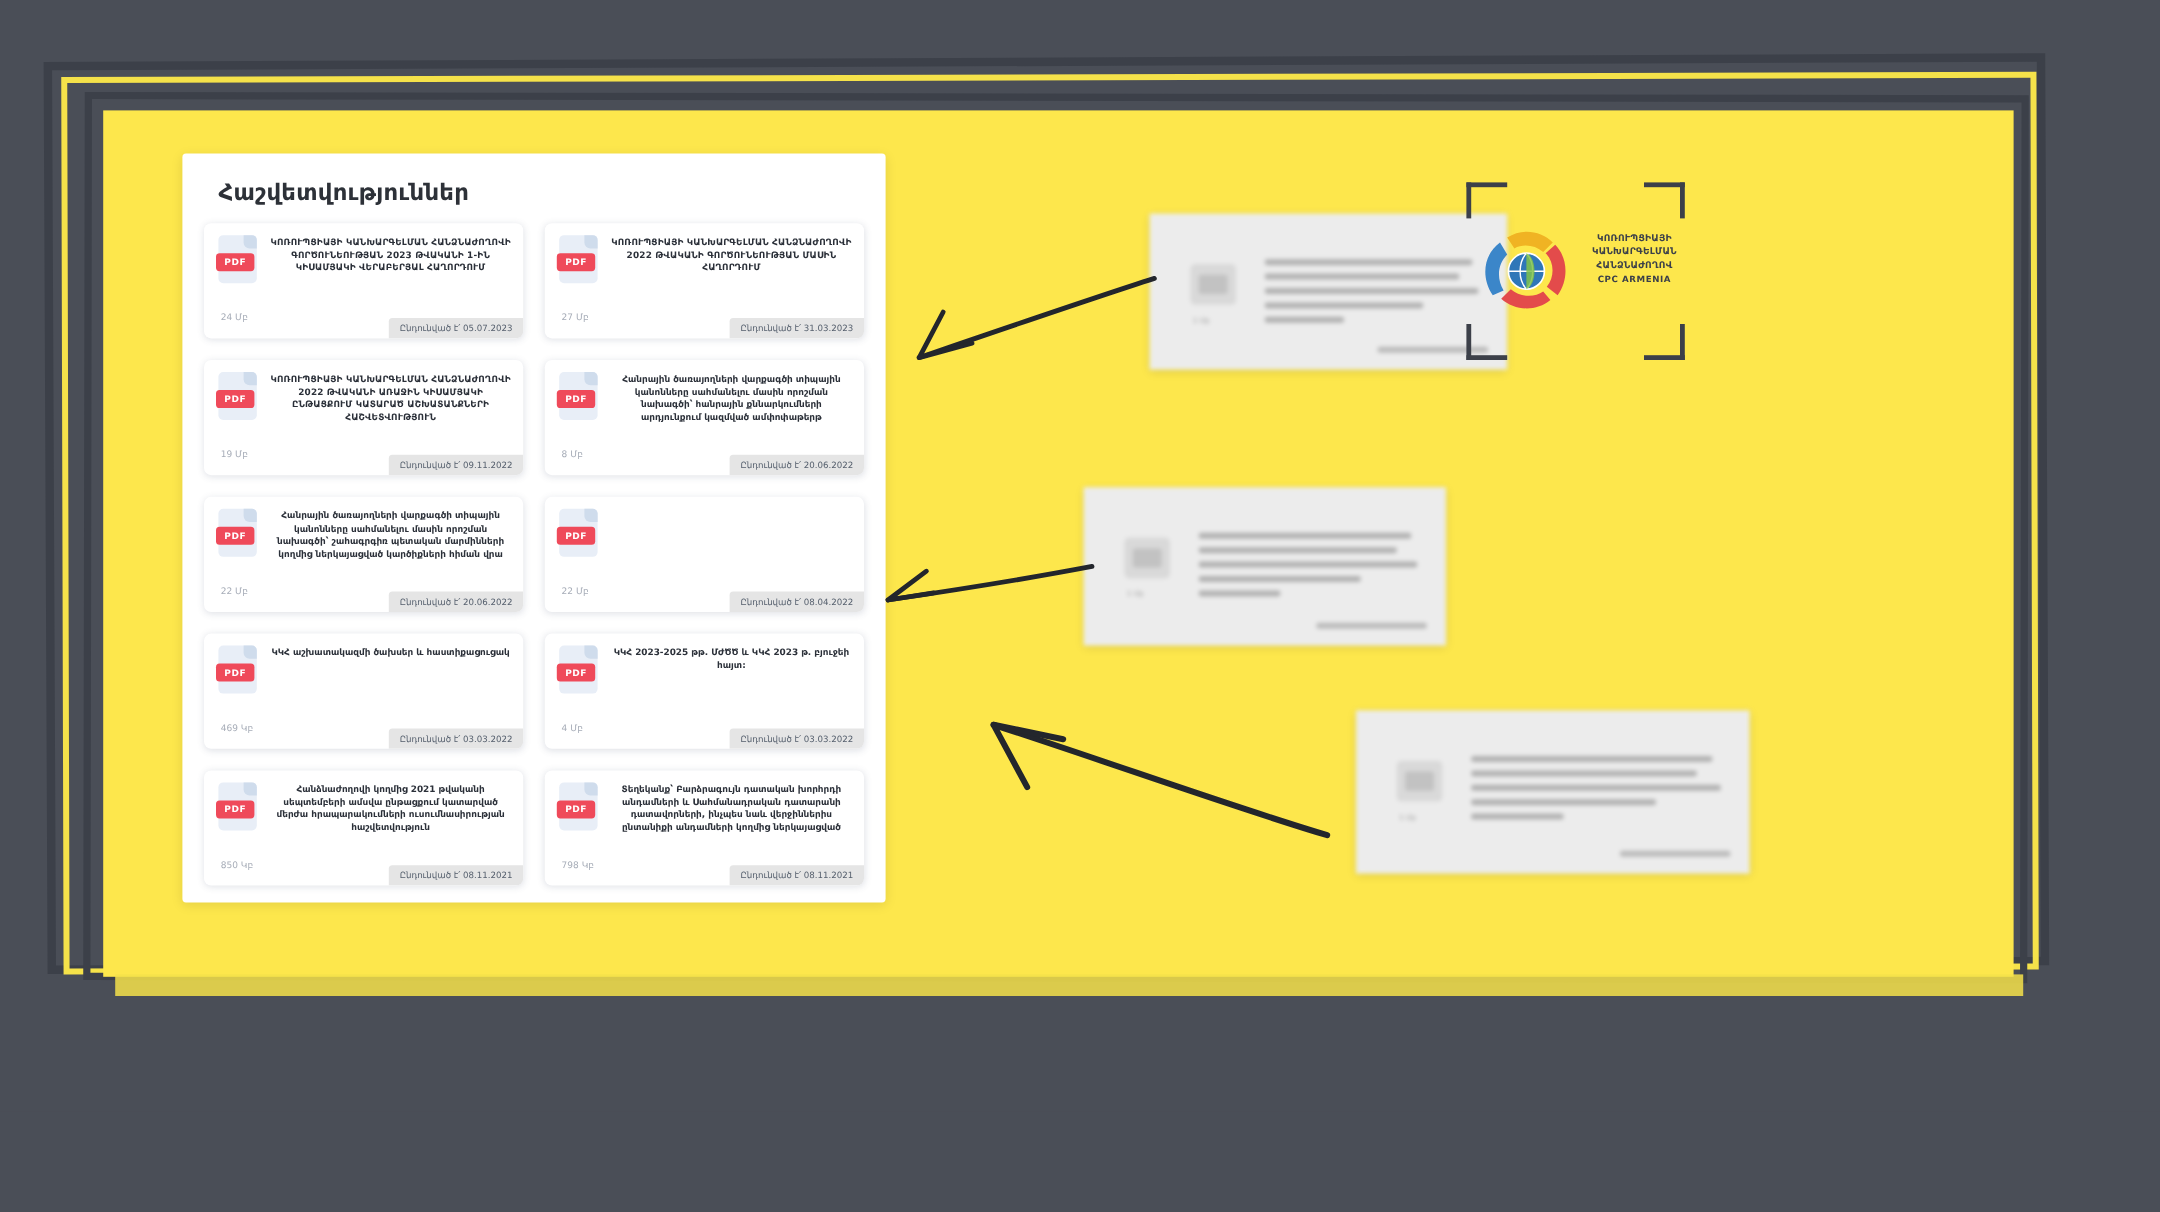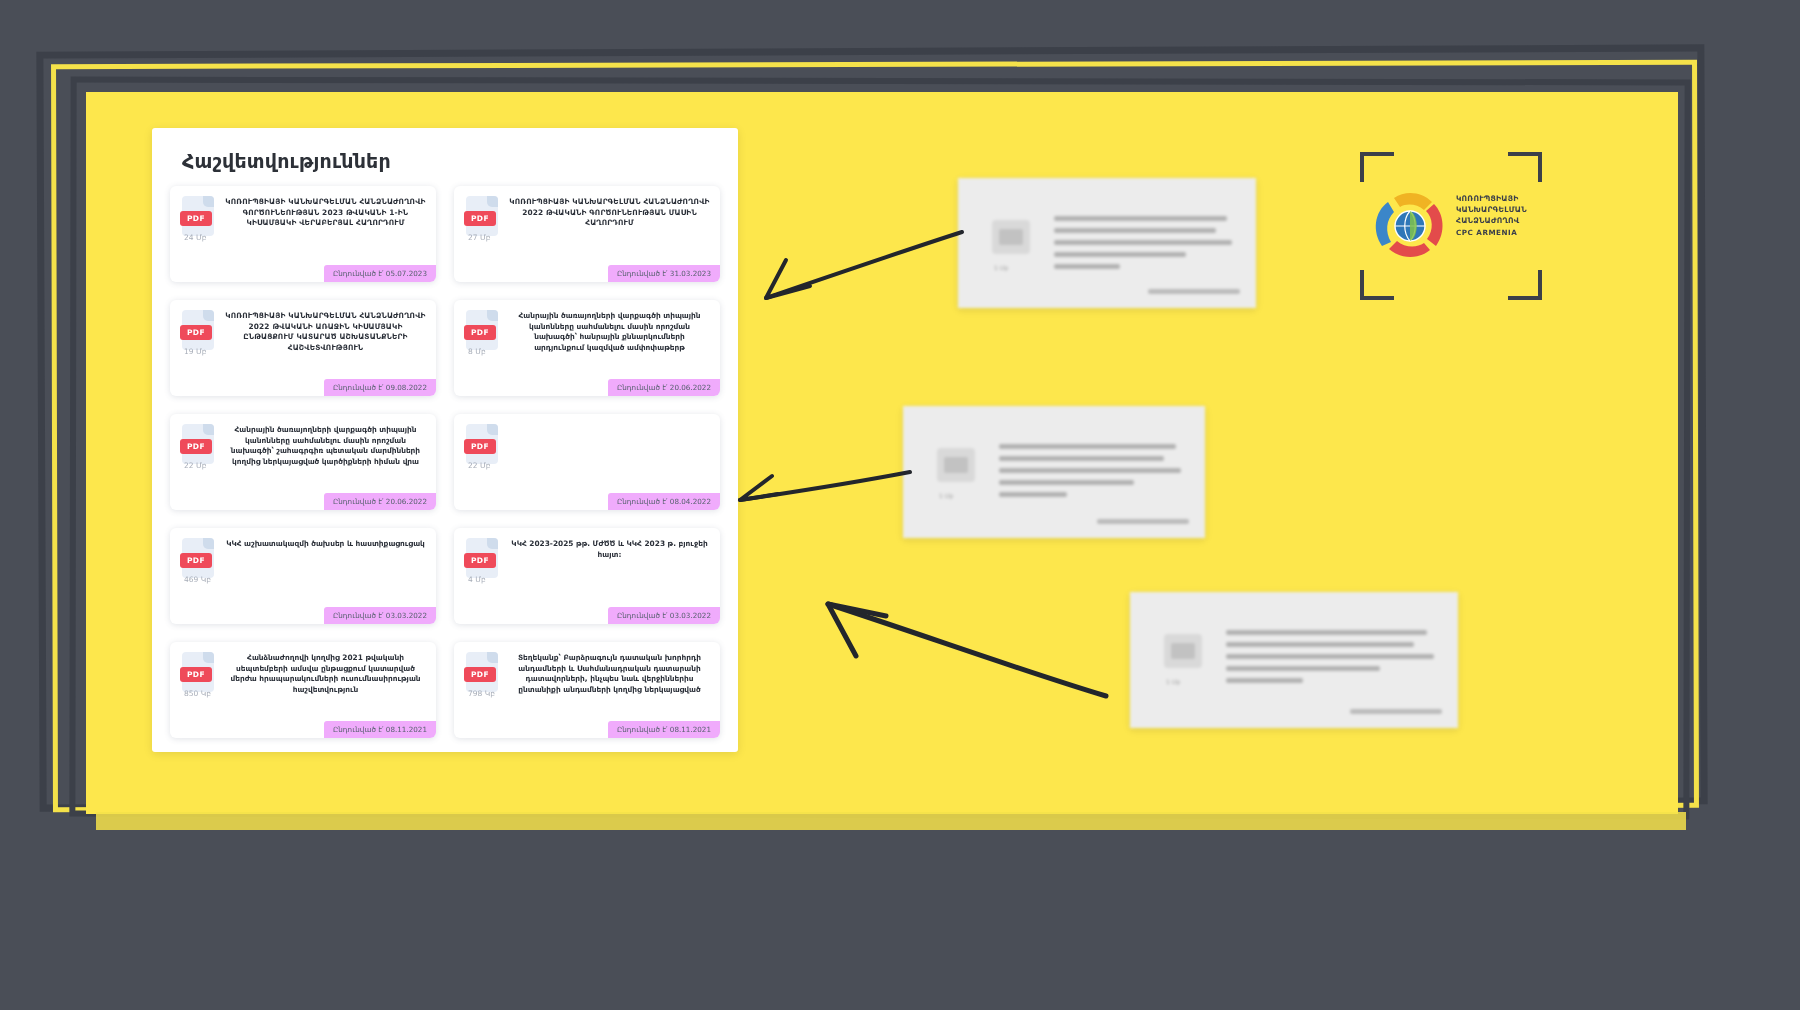--- a/index.html
+++ b/index.html
@@ -75,26 +75,26 @@
   }
 
   .doc-title {
     font-size: 7.4px; line-height: 1.45; color: #2b3039;
     font-weight: 700; flex: 1; padding-top: 1px;
     max-height: 44px; overflow: hidden; text-align: center;
   }
   .doc-title.caps { letter-spacing: .15px; }
 
   .doc-size {
-    position: absolute; left: 14px; bottom: 40px;
+    position: absolute; left: 14px; bottom: 13px;
     font-size: 7.5px; color: #a7adb8;
   }
   .doc-date {
     position: absolute; right: 0; bottom: 0;
-    background: #f0abfc; color: #56606e;
+    background: #e5e5e5; color: #56606e;
     font-size: 7.2px; padding: 4px 9px 4px 9px;
     border-radius: 3px 0 0 0; white-space: nowrap;
   }
 
   
   .callout {
     position: absolute; background: #ececec;
     box-shadow: 0 2px 7px rgba(0,0,0,.12);
     filter: blur(1.6px); overflow: hidden;
   }
@@ -130,21 +130,21 @@
     border-radius: 2px; opacity: .7;
   }
 
   
   .arrow { position: absolute; pointer-events: none; }
   .a1 { left: 752px; top: 228px; width: 214px; height: 76px; }
   .a2 { left: 728px; top: 462px; width: 186px; height: 52px; }
   .a3 { left: 812px; top: 596px; width: 300px; height: 106px; }
 
   
-  .logo-block { position: absolute; left: 1360px; top: 152px; width: 182px; height: 148px; }
+  .logo-block { position: absolute; left: 1222px; top: 152px; width: 182px; height: 148px; text-align: center; }
   .bracket { position: absolute; border-color: #3c4049; }
   .bk-tl { left: 0; top: 0; width: 34px; height: 30px; border-left: 4px solid #3c4049; border-top: 4px solid #3c4049; }
   .bk-tr { right: 0; top: 0; width: 34px; height: 30px; border-right: 4px solid #3c4049; border-top: 4px solid #3c4049; }
   .bk-bl { left: 0; bottom: 0; width: 34px; height: 30px; border-left: 4px solid #3c4049; border-bottom: 4px solid #3c4049; }
   .bk-br { right: 0; bottom: 0; width: 34px; height: 30px; border-right: 4px solid #3c4049; border-bottom: 4px solid #3c4049; }
   .logo-mark { position: absolute; left: 4px; top: 34px; width: 92px; height: 78px; }
   .logo-text {
     position: absolute; left: 96px; top: 42px; width: 88px;
     font-size: 7.6px; font-weight: 700; line-height: 1.42;
     color: #3c4049; letter-spacing: .2px;
@@ -192,21 +192,21 @@
         <div class="doc-card">
           <div class="doc-top">
             <div class="pdf-icon">
               <div class="pdf-sheet"></div>
               <div class="pdf-fold"></div>
               <div class="pdf-badge">PDF</div>
             </div>
             <div class="doc-title caps">ԿՈՌՈՒՊՑԻԱՅԻ ԿԱՆԽԱՐԳԵԼՄԱՆ ՀԱՆՁՆԱԺՈՂՈՎԻ 2022 ԹՎԱԿԱՆԻ ԱՌԱՋԻՆ ԿԻՍԱՄՅԱԿԻ ԸՆԹԱՑՔՈՒՄ ԿԱՏԱՐԱԾ ԱՇԽԱՏԱՆՔՆԵՐԻ ՀԱՇՎԵՏՎՈՒԹՅՈՒՆ</div>
           </div>
           <div class="doc-size">19 Մբ</div>
-          <div class="doc-date">Ընդունված է՛ 09.08.2022</div>
+          <div class="doc-date">Ընդունված է՛ 09.11.2022</div>
         </div>
         <div class="doc-card">
           <div class="doc-top">
             <div class="pdf-icon">
               <div class="pdf-sheet"></div>
               <div class="pdf-fold"></div>
               <div class="pdf-badge">PDF</div>
             </div>
             <div class="doc-title">Հանրային ծառայողների վարքագծի տիպային կանոնները սահմանելու մասին որոշման նախագծի՝ հանրային քննարկումների արդյունքում կազմված ամփոփաթերթ</div>
           </div>

